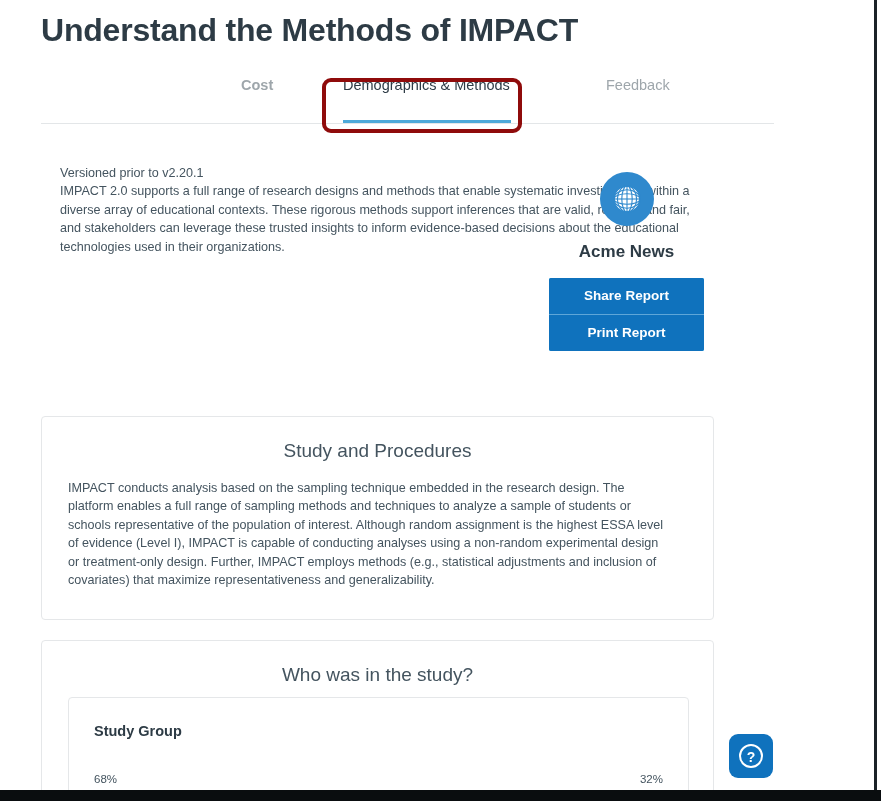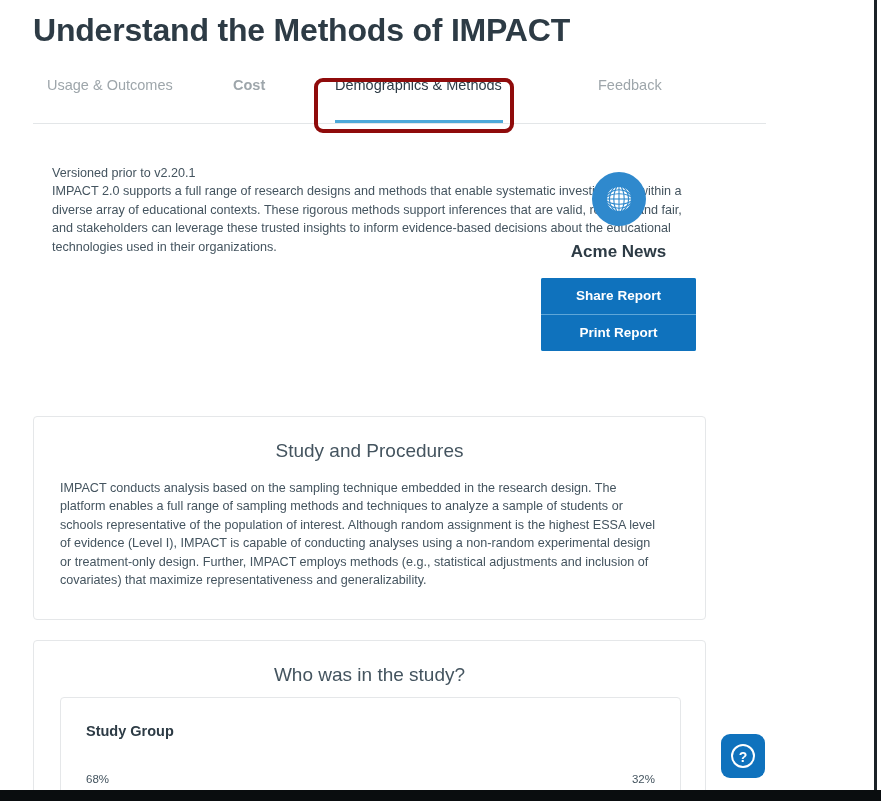--- a/index.html
+++ b/index.html
@@ -19,21 +19,21 @@
     position: absolute; top: 0; right: 4px; width: 3px; height: 790px;
     background: #1b2227;
   }
   #edge-bottom {
     position: absolute; left: 0; bottom: 0; width: 881px; height: 11px;
     background: #0a0d0f;
   }
 
   #page {
     position: absolute;
-    top: 0; left: 0;
+    top: 0; left: 8px;
     width: 774px;
     height: 790px;
     background: #ffffff;
     overflow: hidden;
   }
 
   
   #page-title {
     margin: 0;
     padding: 10px 0 0 33px;
@@ -220,23 +220,20 @@
   }
 </style>
 </head>
 <body>
 
 <div id="page">
 
   <h1 id="page-title">Understand the Methods of IMPACT</h1>
 
   <div id="tabbar">
-    <div class="tab" id="tab-usage">
-      <span>Usage &amp; Outcomes</span>
-    </div>
     <div class="tab" id="tab-cost">
       <span>Cost</span>
     </div>
     <div class="tab active" id="tab-demo">
       <span>Demographics &amp; Methods</span>
       <span class="tab-underline" style="width:168px"></span>
     </div>
     <div class="tab" id="tab-feedback">
       <span>Feedback</span>
     </div>

